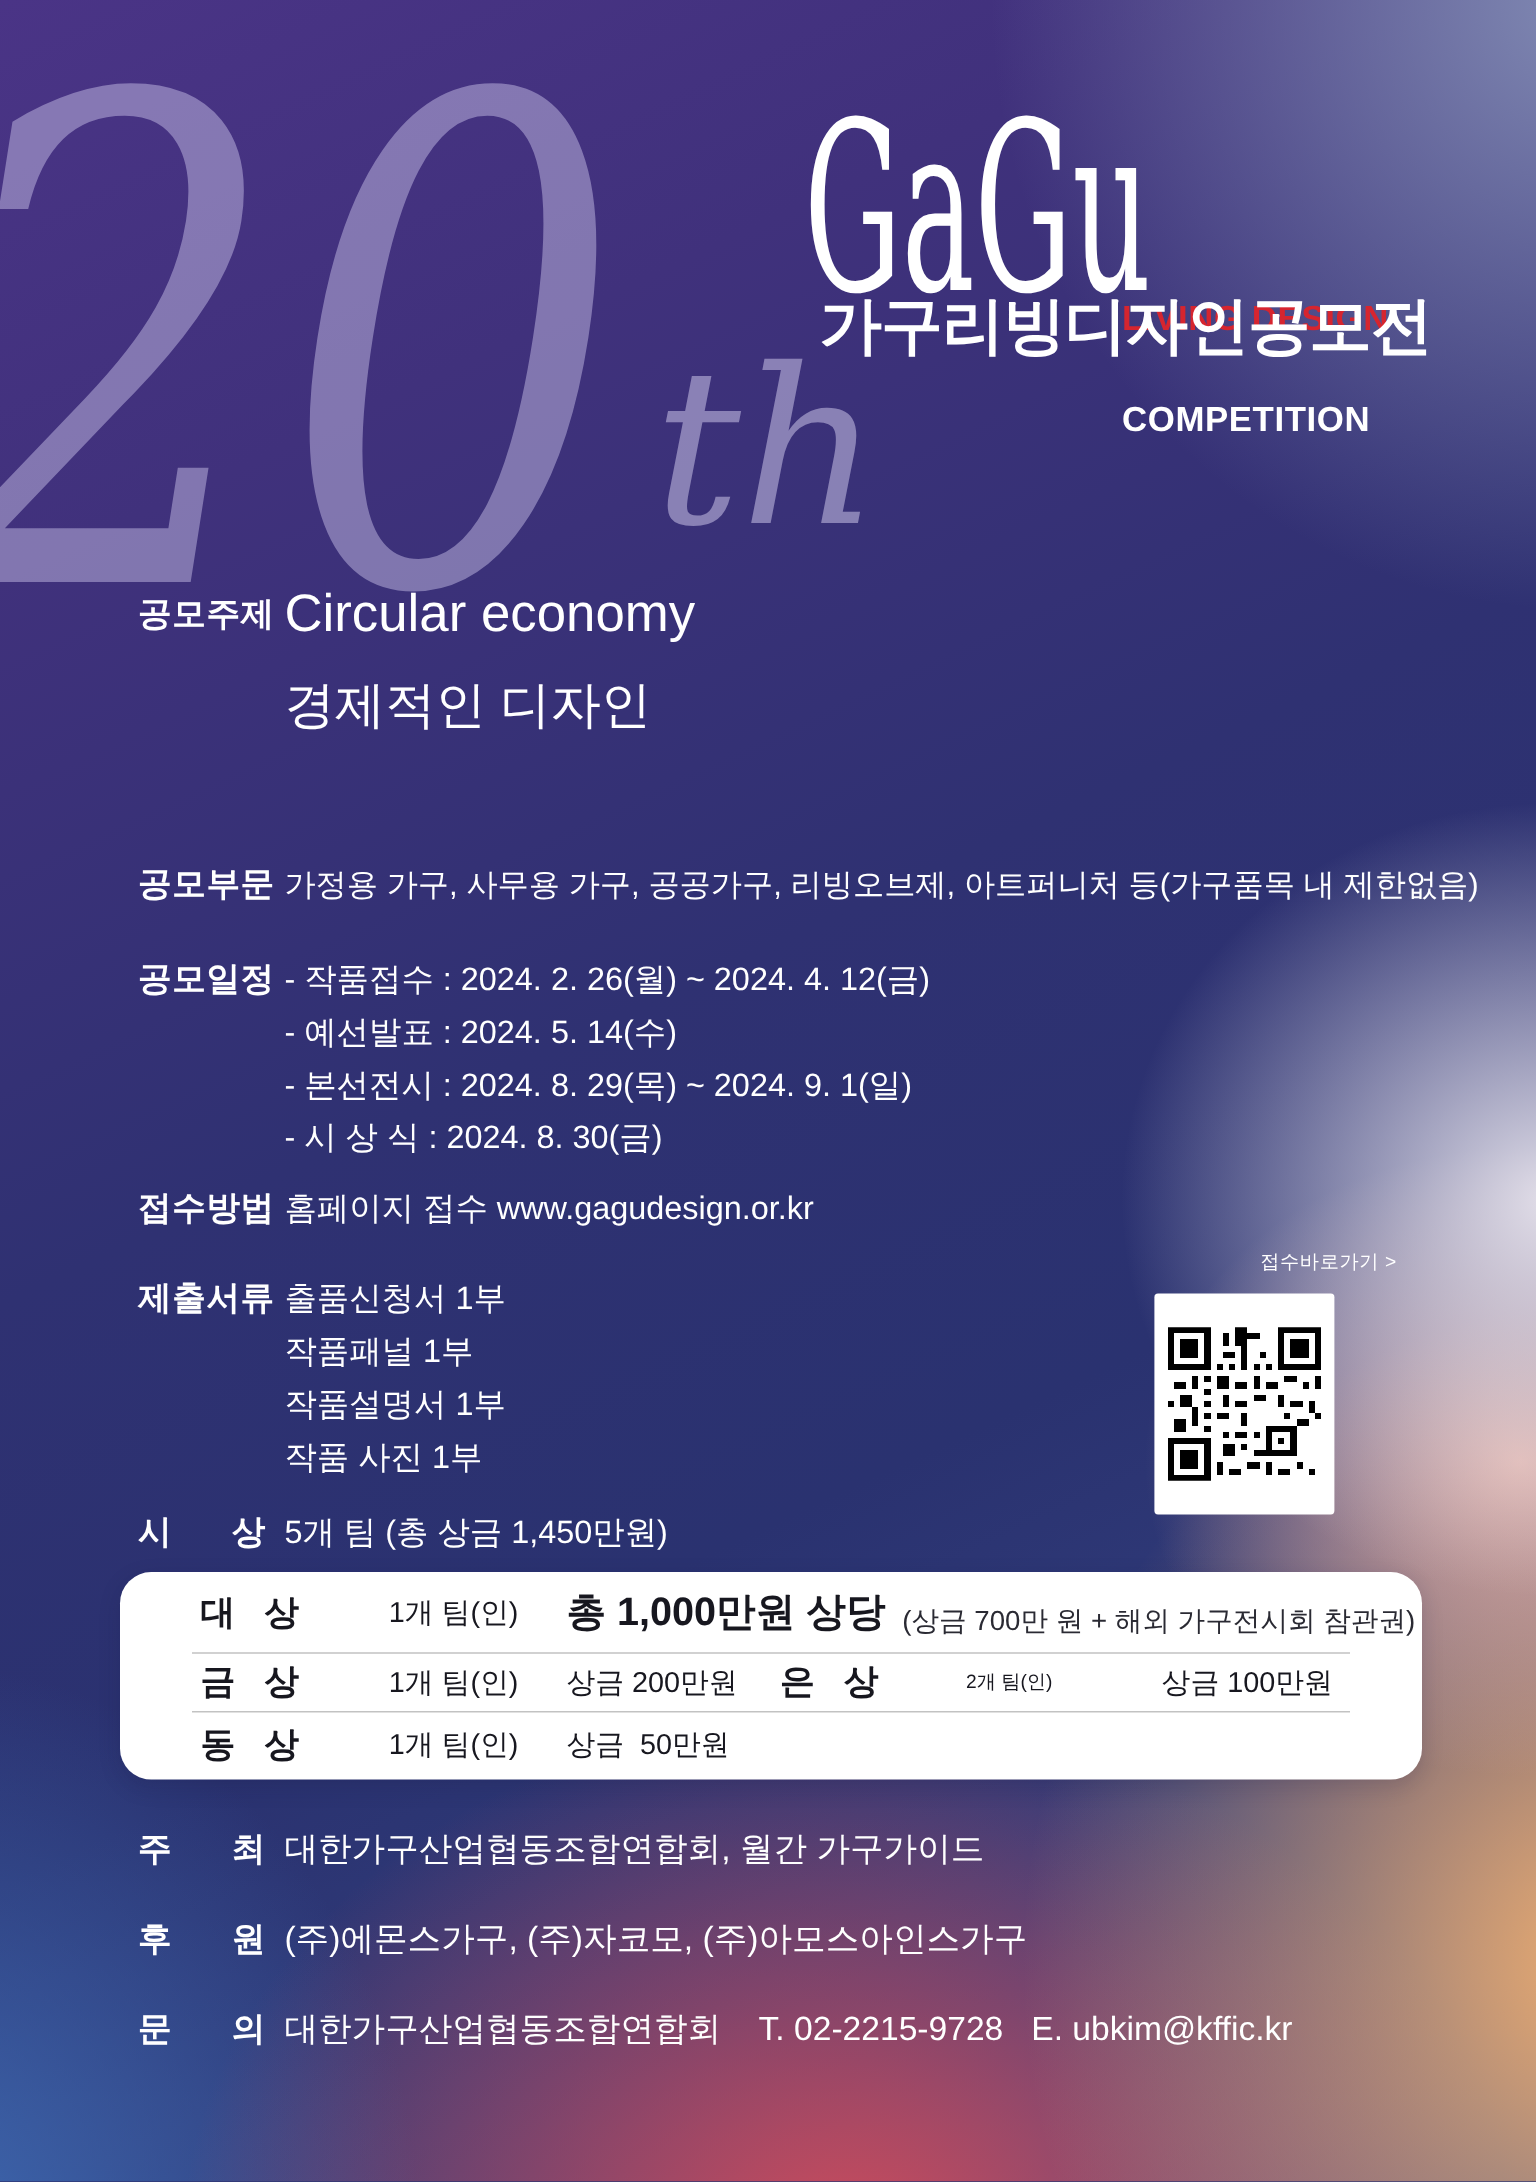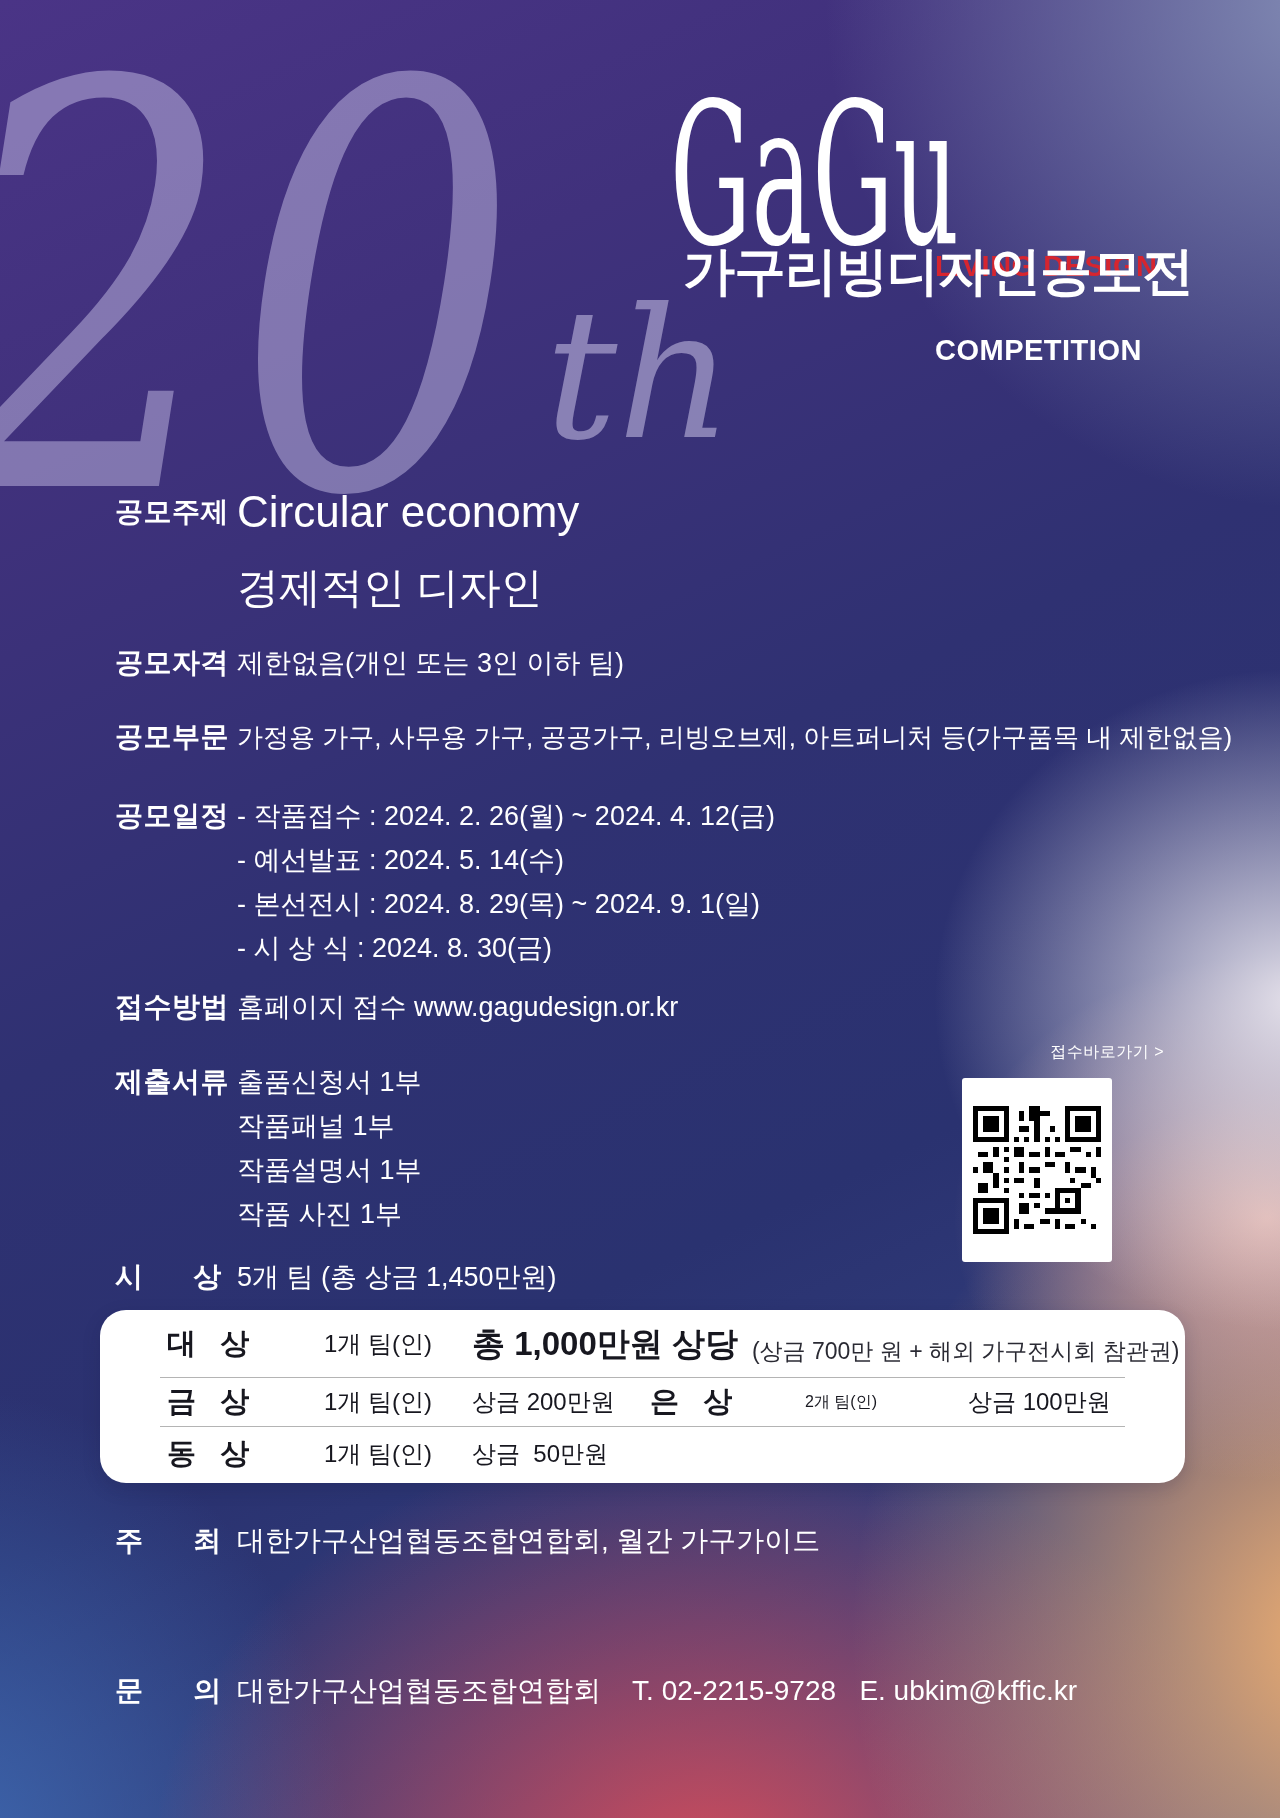--- a/index.html
+++ b/index.html
@@ -92,24 +92,20 @@
   <div class="abs row theme-row" style="top:486px">
     <span class="label">공모주제</span>
     <div class="col">
       <span class="theme-l1">Circular economy</span>
       <span class="theme-l2">경제적인 디자인</span>
     </div>
   </div>
 
   <div class="abs ko-title">가구리빙디자인공모전</div>
 
-  <div class="abs row" style="top:644px">
-    <span class="label">공모자격</span>
-    <span class="text">제한없음(개인 또는 3인 이하 팀)</span>
-  </div>
 
   <div class="abs row" style="top:718px">
     <span class="label">공모부문</span>
     <span class="text" style="font-size:26px">가정용 가구, 사무용 가구, 공공가구, 리빙오브제, 아트퍼니처 등(가구품목 내 제한없음)</span>
   </div>
 
   <div class="abs row lh44" style="top:794px">
     <span class="label">공모일정</span>
     <div class="col">
       <span class="text">- 작품접수 : 2024. 2. 26(월) ~ 2024. 4. 12(금)</span>
@@ -197,18 +193,22 @@
       <span class="cell pname">동   상</span>
       <span class="cell pqty">1개 팀(인)</span>
       <span class="cell pprize">상금  50만원</span>
     </div>
   </div>
 
   <div class="abs row footer-row" style="top:1522px">
     <span class="label">주      최</span>
     <span class="text">대한가구산업협동조합연합회, 월간 가구가이드</span>
   </div>
+  <div class="abs row footer-row" style="top:1597px">
+    <span class="label">후      원</span>
+    <span class="text">(주)에몬스가구, (주)자코모, (주)아모스아인스가구</span>
+  </div>
   <div class="abs row footer-row" style="top:1672px">
     <span class="label">문      의</span>
     <span class="text">대한가구산업협동조합연합회    T. 02-2215-9728   E. ubkim@kffic.kr</span>
   </div>
 
 </div>
 
 </body></html>

